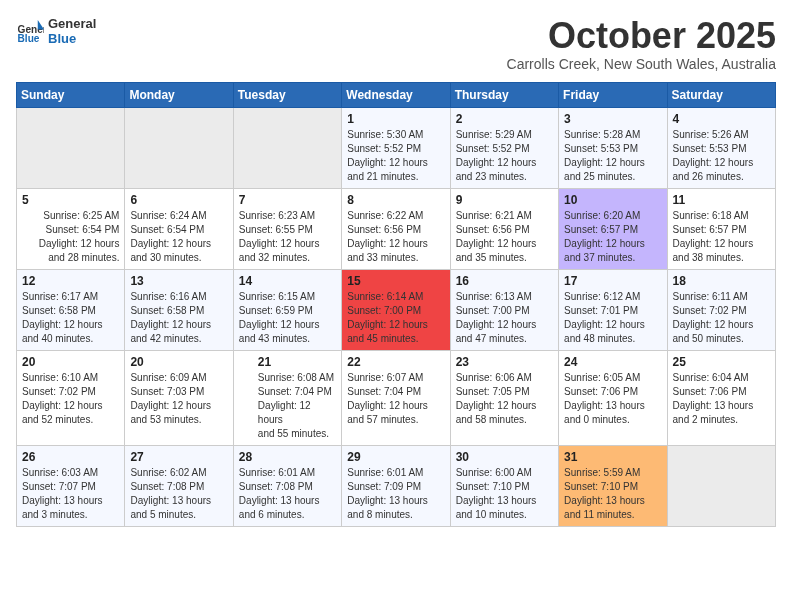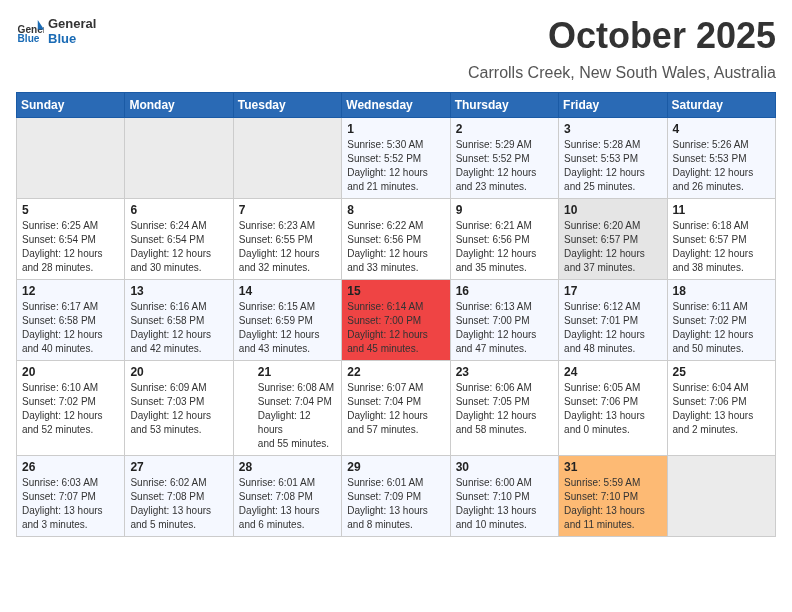--- a/index.html
+++ b/index.html
@@ -28,23 +28,23 @@
     .title-block {
       text-align: right;
     }
     .month-title {
       font-size: 36px;
       font-weight: bold;
       color: #333;
       line-height: 1.1;
     }
     .subtitle {
-      font-size: 16px;
+      font-size: 14px;
       color: #555;
-      margin-top: 8px;
+      margin-top: 0;
     }
     .calendar {
       width: 100%;
       border-collapse: collapse;
       font-size: 11px;
     }
     .calendar th {
       background-color: #2a6ab5;
       color: white;
       padding: 5px 4px;
@@ -141,21 +141,21 @@
           <div class="day-number">4</div>
           <div class="day-info" style="white-space: pre-line;">Sunrise: 5:26 AM
 Sunset: 5:53 PM
 Daylight: 12 hours
 and 26 minutes.</div>
         </td>
       </tr>
       <tr>
         <td style="background: rgb(255, 255, 255);">
           <div class="day-number">5</div>
-          <div class="day-info" style="white-space: pre-line;">Sunrise: 6:25 AM
+          <div class="day-info" style="white-space: pre-line; text-align: right;">Sunrise: 6:25 AM
 Sunset: 6:54 PM
 Daylight: 12 hours
 and 28 minutes.</div>
         </td>
         <td style="background: rgb(255, 255, 255);">
           <div class="day-number">6</div>
           <div class="day-info" style="white-space: pre-line;">Sunrise: 6:24 AM
 Sunset: 6:54 PM
 Daylight: 12 hours
 and 30 minutes.</div>
@@ -174,21 +174,21 @@
 Daylight: 12 hours
 and 33 minutes.</div>
         </td>
         <td style="background: rgb(255, 255, 255);">
           <div class="day-number">9</div>
           <div class="day-info" style="white-space: pre-line;">Sunrise: 6:21 AM
 Sunset: 6:56 PM
 Daylight: 12 hours
 and 35 minutes.</div>
         </td>
-        <td style="background: #e5e5e5;">
+        <td style="background: #c4b5fd;">
           <div class="day-number">10</div>
           <div class="day-info" style="white-space: pre-line;">Sunrise: 6:20 AM
 Sunset: 6:57 PM
 Daylight: 12 hours
 and 37 minutes.</div>
         </td>
         <td style="background: rgb(255, 255, 255);">
           <div class="day-number">11</div>
           <div class="day-info" style="white-space: pre-line;">Sunrise: 6:18 AM
 Sunset: 6:57 PM

